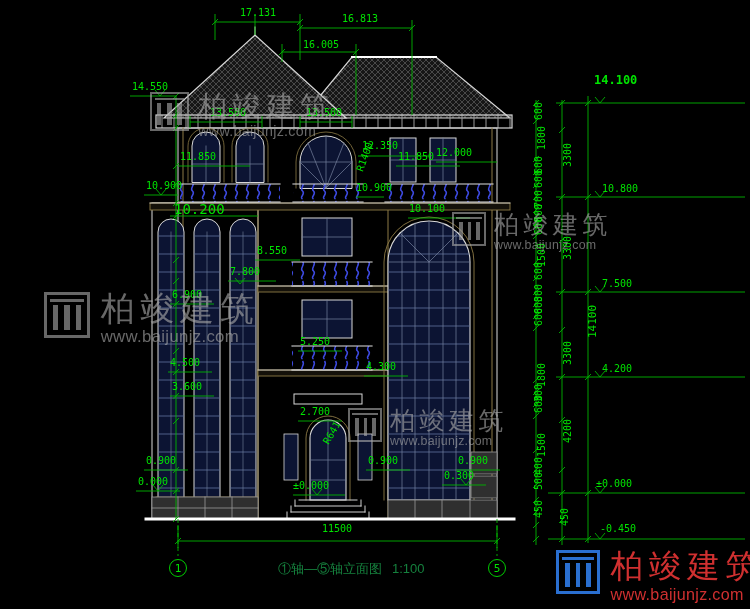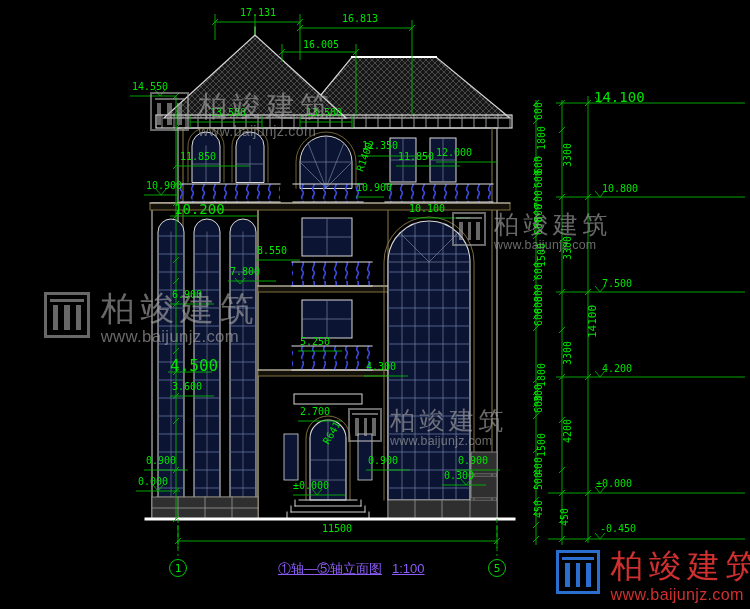--- a/index.html
+++ b/index.html
@@ -5,22 +5,22 @@
   html,body{margin:0;padding:0;background:#000;}
   .stage{position:relative;width:750px;height:609px;background:#000;overflow:hidden;
          font-family:"DejaVu Sans Mono",monospace;}
   .stage svg{position:absolute;left:0;top:0;}
   .layer{position:absolute;left:0;top:0;width:650px;height:609px;pointer-events:none;}
   .dim{position:absolute;color:#00e400;font:10px "DejaVu Sans Mono",monospace;
        white-space:nowrap;transform-origin:center center;line-height:1;}
   .axis-circle{position:absolute;width:18px;height:18px;border:1.5px solid #00cc00;
        border-radius:50%;color:#00e400;display:flex;align-items:center;justify-content:center;
        font:11px "DejaVu Sans Mono",monospace;box-sizing:border-box;}
-  .caption{position:absolute;left:278px;top:560px;color:#8b5cf6;
-       font:13px "Liberation Sans",sans-serif;white-space:nowrap;text-decoration:underline;}
+  .caption{position:absolute;left:278px;top:560px;color:#15803d;
+       font:13px "Liberation Sans",sans-serif;white-space:nowrap;}
   .caption .scale{margin-left:10px;}
   
   .wm{position:absolute;display:flex;gap:0.4em;align-items:flex-start;
       font-family:"Liberation Sans",sans-serif;line-height:1;}
   .wm-gray{color:rgba(168,168,168,0.62);}
   .wm-red{color:#d03030;}
   .wm-red .wm-logo{color:#2a6fd0;}
   .wm-logo{display:inline-block;width:1.7em;height:1.7em;border:0.12em solid currentColor;
       box-sizing:border-box;position:relative;flex:none;}
   .wm-logo::before{content:"";position:absolute;left:15%;right:15%;top:26%;bottom:12%;
@@ -165,37 +165,37 @@
       <path d="M212,25 l6,-6 M297,25 l6,-6 M297,31 l6,-6 M409,31 l6,-6 M279,55 l6,-6 M353,55 l6,-6 M175,544 l6,-6 M494,544 l6,-6"></path>
       <path d="M155,90 L160,96 L165,90 M156,189 L161,195 L166,189 M235,278 L240,284 L245,278 M312,489 L317,495 L322,489 M153,485 L158,491 L163,485 M461,479 L466,485 L471,479 M595,97 L600,103 L605,97 M595,191 L600,197 L605,191 M595,286 L600,292 L605,286 M595,371 L600,377 L605,371 M595,487 L600,493 L605,487 M595,533 L600,539 L605,533"></path>
     </g>
   </svg>
 
   <div class="layer">
       <span class="dim" style="left: 240px; top: 8px; font-size: 10px;">17.131</span>
       <span class="dim" style="left: 342px; top: 14px; font-size: 10px;">16.813</span>
       <span class="dim" style="left: 303px; top: 40px; font-size: 10px;">16.005</span>
       <span class="dim" style="left: 132px; top: 82px; font-size: 10px;">14.550</span>
-      <span class="dim" style="left: 594px; top: 90px; font-size: 14px;">14.100</span>
+      <span class="dim" style="left: 594px; top: 74px; font-size: 12px; font-weight: bold;">14.100</span>
       <span class="dim" style="left: 210px; top: 108px; font-size: 10px;">13.500</span>
       <span class="dim" style="left: 306px; top: 108px; font-size: 10px;">13.500</span>
       <span class="dim" style="left: 362px; top: 141px; font-size: 10px;">12.350</span>
       <span class="dim" style="left: 180px; top: 152px; font-size: 10px;">11.850</span>
       <span class="dim" style="left: 398px; top: 152px; font-size: 10px;">11.850</span>
       <span class="dim" style="left: 436px; top: 148px; font-size: 10px;">12.000</span>
       <span class="dim" style="left: 146px; top: 181px; font-size: 10px;">10.900</span>
       <span class="dim" style="left: 356px; top: 183px; font-size: 10px;">10.900</span>
       <span class="dim" style="left: 174px; top: 202px; font-size: 14px;">10.200</span>
       <span class="dim" style="left: 409px; top: 204px; font-size: 10px;">10.100</span>
       <span class="dim" style="left: 350px; top: 152px; font-size: 10px; transform: rotate(-70deg);">R1400</span>
       <span class="dim" style="left: 257px; top: 246px; font-size: 10px;">8.550</span>
       <span class="dim" style="left: 230px; top: 267px; font-size: 10px;">7.800</span>
       <span class="dim" style="left: 172px; top: 290px; font-size: 10px;">6.900</span>
       <span class="dim" style="left: 300px; top: 337px; font-size: 10px;">5.250</span>
-      <span class="dim" style="left: 170px; top: 358px; font-size: 16px;">4.500</span>
+      <span class="dim" style="left: 170px; top: 358px; font-size: 10px;">4.500</span>
       <span class="dim" style="left: 366px; top: 362px; font-size: 10px;">4.300</span>
       <span class="dim" style="left: 172px; top: 382px; font-size: 10px;">3.600</span>
       <span class="dim" style="left: 300px; top: 407px; font-size: 10px;">2.700</span>
       <span class="dim" style="left: 320px; top: 428px; font-size: 10px; transform: rotate(-60deg);">R641</span>
       <span class="dim" style="left: 146px; top: 456px; font-size: 10px;">0.900</span>
       <span class="dim" style="left: 368px; top: 456px; font-size: 10px;">0.900</span>
       <span class="dim" style="left: 458px; top: 456px; font-size: 10px;">0.900</span>
       <span class="dim" style="left: 138px; top: 477px; font-size: 10px;">0.000</span>
       <span class="dim" style="left: 293px; top: 481px; font-size: 10px;">±0.000</span>
       <span class="dim" style="left: 444px; top: 471px; font-size: 10px;">0.300</span>

